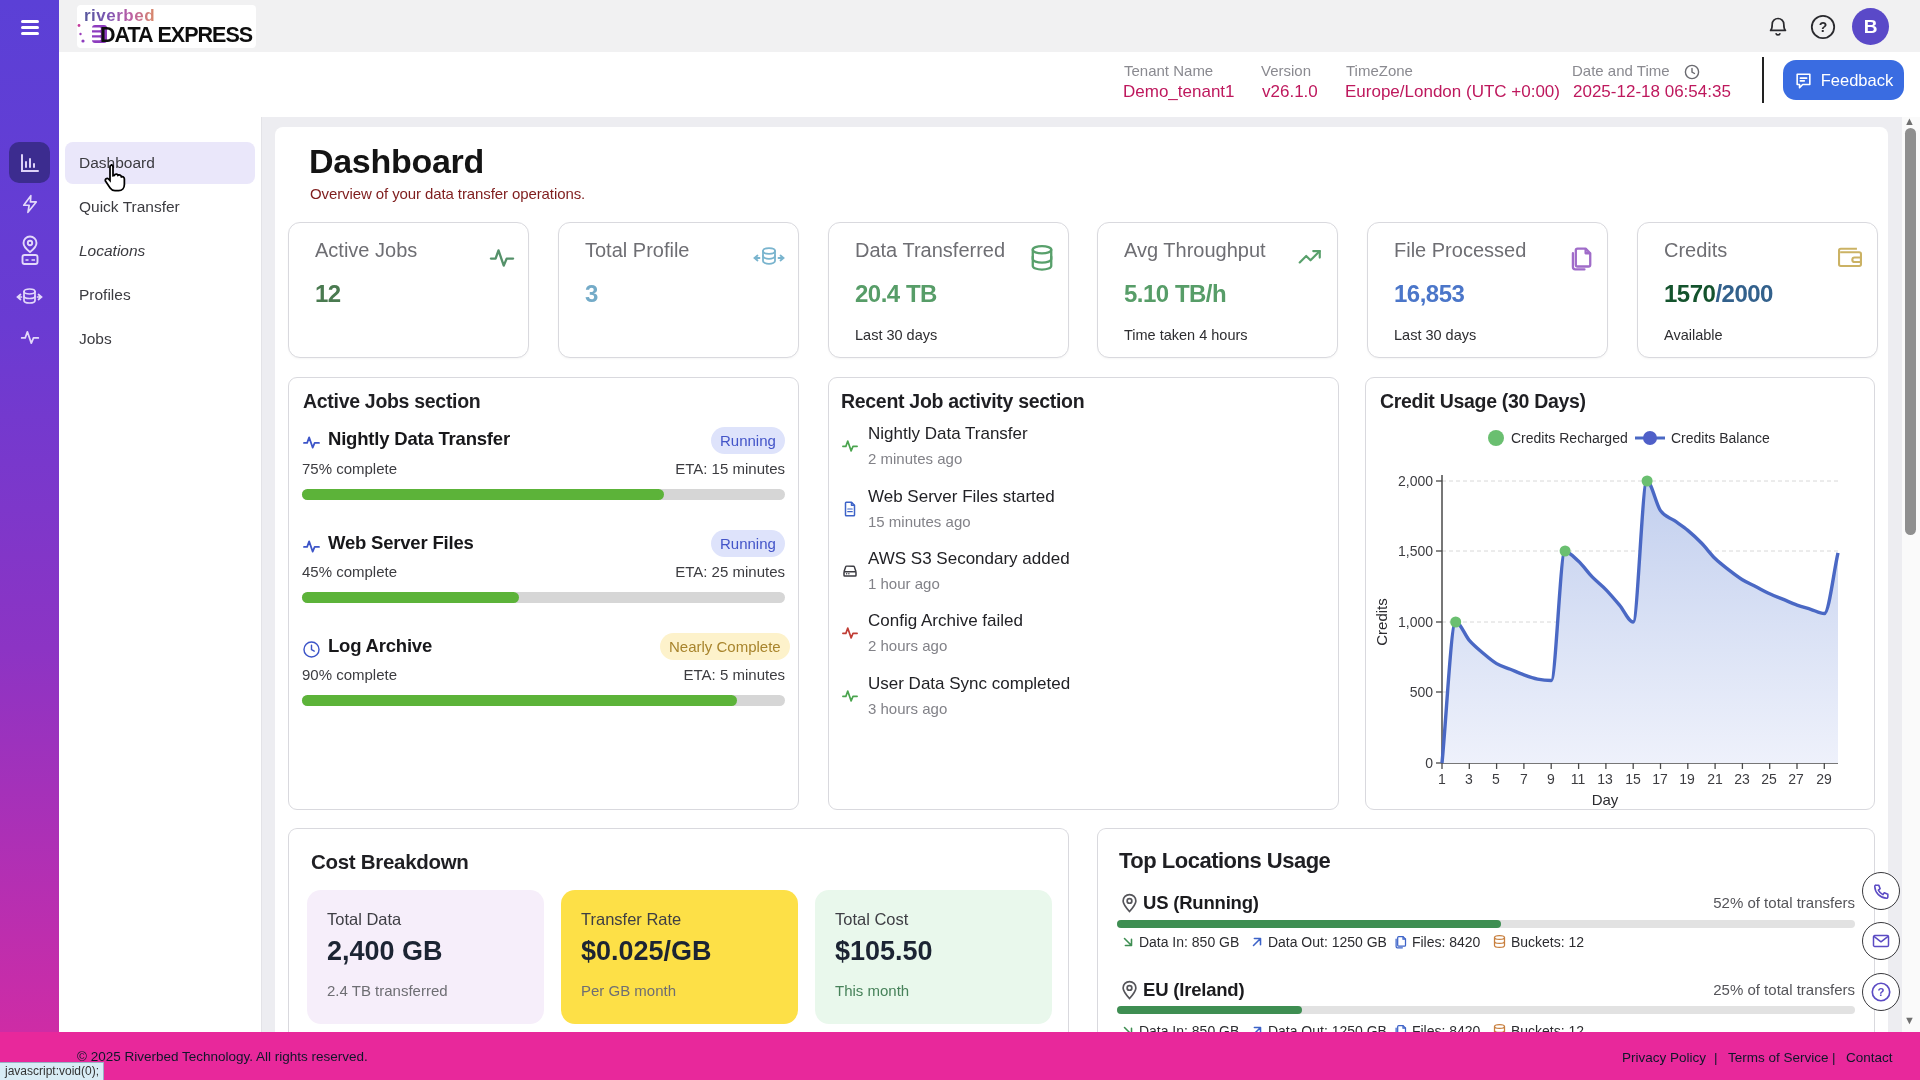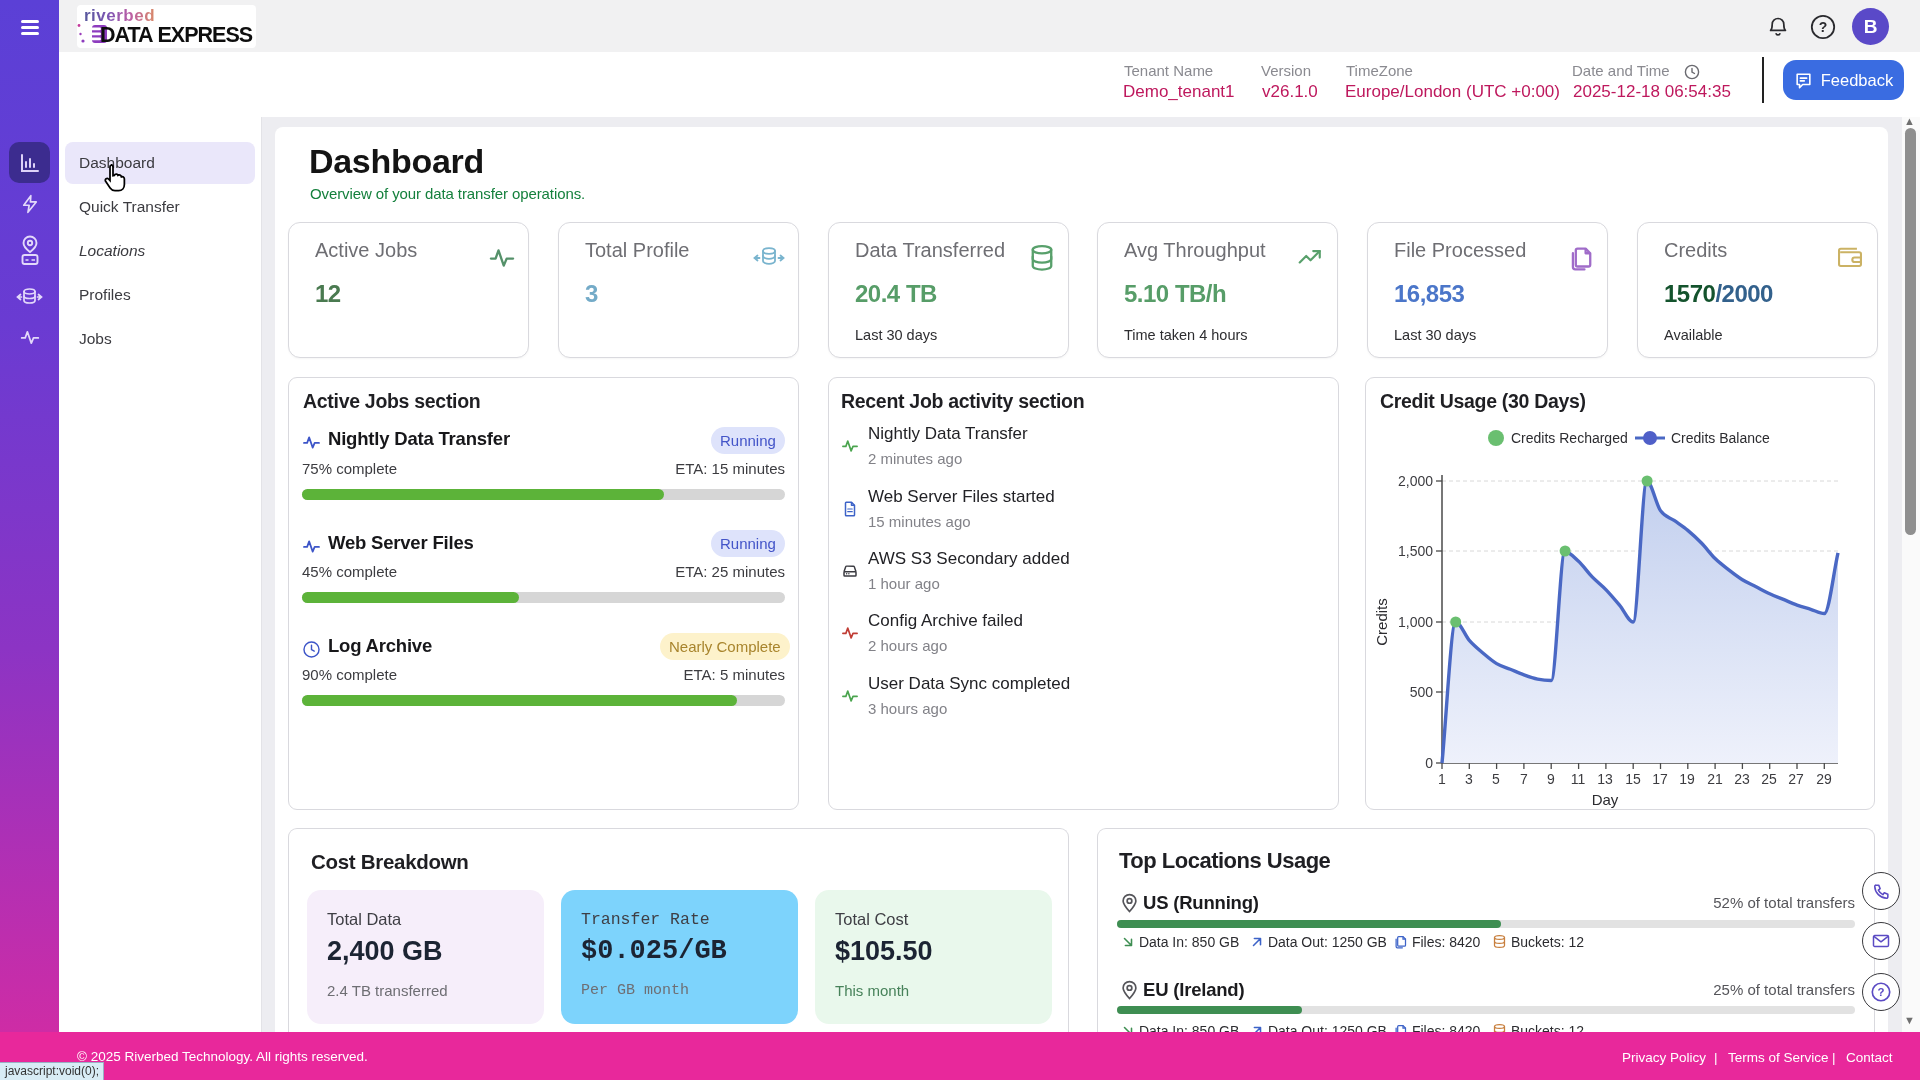--- a/index.html
+++ b/index.html
@@ -34,21 +34,21 @@
 
 
 .infolabel { font-size:15px; color:#8a8a90; }
 .infoval { font-size:17px; color:#be185d; }
 #divider { left:1762px; top:57px; width:1.5px; height:46px; background:#222; }
 #feedback { left:1783px; top:60px; width:121px; height:40px; background:#3a6ce1; border-radius:13px; color:#fff; font-size:16.5px; display:flex; align-items:center; justify-content:center; gap:8px; }
 
 
 #maincard { left:275px; top:127px; width:1613px; height:906px; background:#fff; border-radius:8px 8px 0 0; }
 #h1 { left:309px; top:142px; font-size:34px; font-weight:bold; color:#141414; letter-spacing:-0.3px; }
-#subtitle { left:310px; top:185px; font-size:15px; letter-spacing:-0.1px; color:#15803d; }
+#subtitle { left:310px; top:185px; font-size:15px; letter-spacing:-0.1px; color:#7f1d1d; }
 
 
 .stat { position:absolute; top:222px; width:241px; height:136px; background:#fff; border:1px solid #d9d9de; border-radius:12px; box-shadow:0 1px 2px rgba(0,0,0,0.04); }
 .stat .lab { position:absolute; left:26px; top:16px; font-size:20px; color:#6e6e73; }
 .stat .ico { position:absolute; right:12px; top:21px; }
 .stat .val { position:absolute; left:26px; top:57px; font-size:24px; font-weight:bold; letter-spacing:-0.5px; }
 .stat .sub { position:absolute; left:26px; top:104px; font-size:14.5px; color:#2d2d30; }
 
 
 .seccard { position:absolute; top:377px; height:433px; background:#fff; border:1px solid #d9d9de; border-radius:9px; }
@@ -74,21 +74,21 @@
 .costcard .cs { position:absolute; left:20px; top:92px; font-size:15px; color:#6e6e73; }
 
 
 .locname { position:absolute; font-size:18.5px; font-weight:bold; letter-spacing:-0.2px; color:#1b1b1e; }
 .locpct { position:absolute; font-size:15px; color:#55555a; }
 .loctrack { position:absolute; left:1117px; width:738px; height:8px; background:#e2e2e2; border-radius:4px; }
 .locfill { height:8px; background:#3e8e52; border-radius:4px; }
 .locstat { position:absolute; font-size:14px; color:#2c2c30; white-space:nowrap; }
 
 
-#footer { left:0; top:1032px; width:1920px; height:48px; background:#e8289b; z-index:6; color:#ffffff; }
+#footer { left:0; top:1032px; width:1920px; height:48px; background:#e8289b; z-index:6; color:#0f172a; }
 #footer .left { position:absolute; left:77px; top:17px; font-size:13.5px; }
 #statusbar { left:0px; top:1062px; width:104px; height:18px; background:#d8ecf5; border:1px solid #9ab0c4; border-left:none; border-bottom:none; font-size:12px; color:#333; line-height:17px; padding-left:5px; z-index:7; }
 
 
 .fab { position:absolute; left:1862px; width:38px; height:38px; border-radius:50%; background:#fff; border:1.5px solid #3a3a3e; display:flex; align-items:center; justify-content:center; z-index:6; }
 
 
 #sbtrack { left:1902px; top:117px; width:18px; height:916px; background:#fafafa; z-index:6; }
 #sbthumb { left:1905px; top:128px; width:11px; height:407px; background:#8f8f8f; border-radius:6px; z-index:7; }
 .sbarrow { position:absolute; left:1904px; width:14px; font-size:11px; color:#6f6f6f; z-index:7; }
@@ -411,21 +411,21 @@
   <circle cx="282.1" cy="61" r="5.5" fill="#6abf70"></circle>
 </svg>
 
 <div class="seccard" style="left:288px; top:828px; width:781px; height:205px; border-bottom:none; border-radius:9px 9px 0 0;"></div>
 <div class="sectitle" style="left:311px; top:850px; font-size:20.5px;">Cost Breakdown</div>
 <div class="costcard" style="left:307px; background:#f6eefa;">
   <div class="cl">Total Data</div>
   <div class="cv">2,400 GB</div>
   <div class="cs">2.4 TB transferred</div>
 </div>
-<div class="costcard" style="left:561px; background:#7dd3fc;font-family:Liberation Mono, monospace;">
+<div class="costcard" style="left:561px; background:#fde047;">
   <div class="cl">Transfer Rate</div>
   <div class="cv">$0.025/GB</div>
   <div class="cs">Per GB month</div>
 </div>
 <div class="costcard" style="left:815px; background:#e9f8ec;">
   <div class="cl">Total Cost</div>
   <div class="cv">$105.50</div>
   <div class="cs" style="color:#47825a;">This month</div>
 </div>
 

